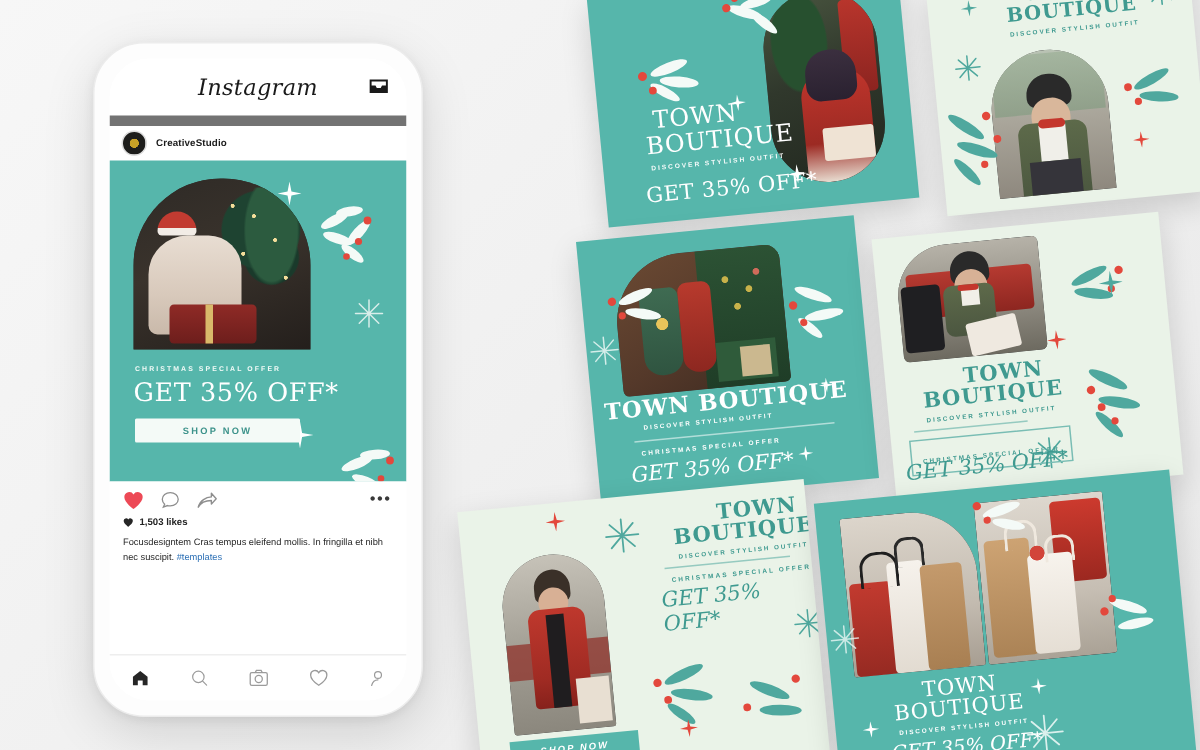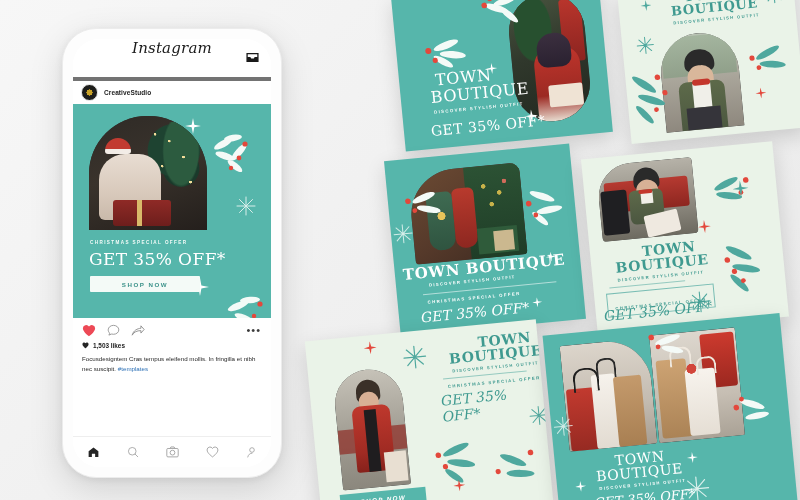--- a/index.html
+++ b/index.html
@@ -16,22 +16,22 @@
     position:absolute;left:62px;top:28px;width:218px;height:448px;
     background:#fdfdfd;border-radius:34px;
     box-shadow:0 10px 34px rgba(0,0,0,.13), 0 2px 8px rgba(0,0,0,.07);
     border:1px solid #ececec;
   }
   .phone-inner{
     position:absolute;left:10px;top:10px;right:10px;bottom:10px;
     background:#fff;border-radius:26px;overflow:hidden;display:flex;flex-direction:column;
   }
   .ig-header{
-    height:38px;flex:0 0 38px;display:flex;justify-content:center;
-    border-bottom:4px solid #737373;position:relative;background:#fff;
+    height:38px;flex:0 0 38px;display:flex;align-items:center;justify-content:center;
+    border-bottom:7px solid #737373;position:relative;background:#fff;
   }
   .ig-logo{
     font-family:"DejaVu Serif",serif;font-style:italic;font-size:15px;color:#1a1a1a;
     letter-spacing:.2px;
   }
   .ig-inbox{position:absolute;right:12px;top:13px;width:13px;height:11px;}
   .post-user{height:23px;flex:0 0 23px;display:flex;align-items:center;padding:0 8px;gap:6px;background:#fff;}
   .avatar{
     width:15px;height:15px;border-radius:50%;
     background:radial-gradient(circle at 50% 50%,#c9a227 0 28%,#1d1d1b 30% 100%);

